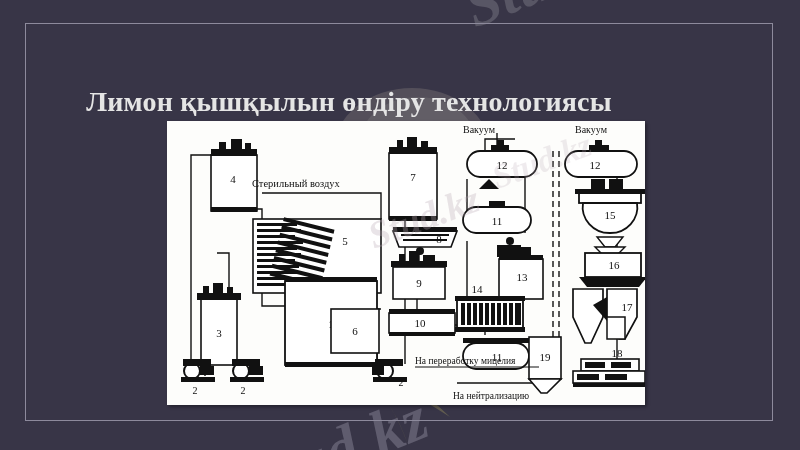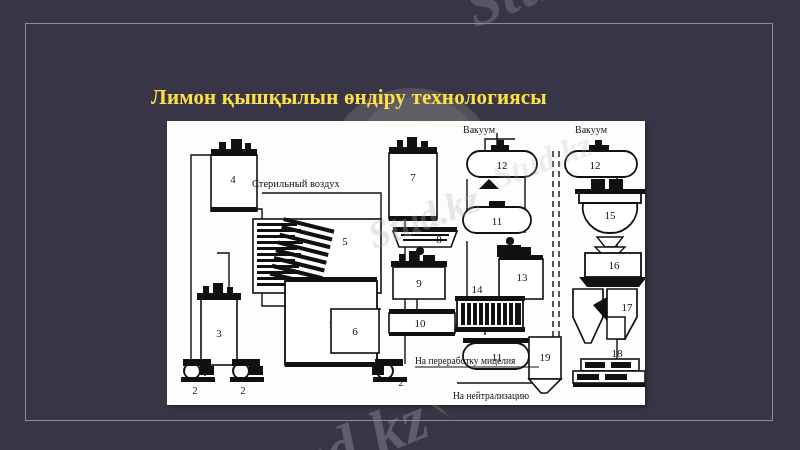--- a/index.html
+++ b/index.html
@@ -77,22 +77,22 @@
     transform-origin: left bottom;
     opacity: 0.26;
     color: #cfccdd;
   }
   .title {
     position: absolute;
     left: 0;
     top: 64px;
     width: 698px;
     text-align: center;
-    color: #fde047;
-    font-size: 21px;
+    color: #e5e5e5;
+    font-size: 28px;
     line-height: 38px;
     font-family: "Liberation Serif", "DejaVu Serif", serif;
     letter-spacing: 0.2px;
     white-space: nowrap;
   }
   .figure-panel {
     position: absolute;
     left: 167px;
     top: 121px;
     width: 478px;

